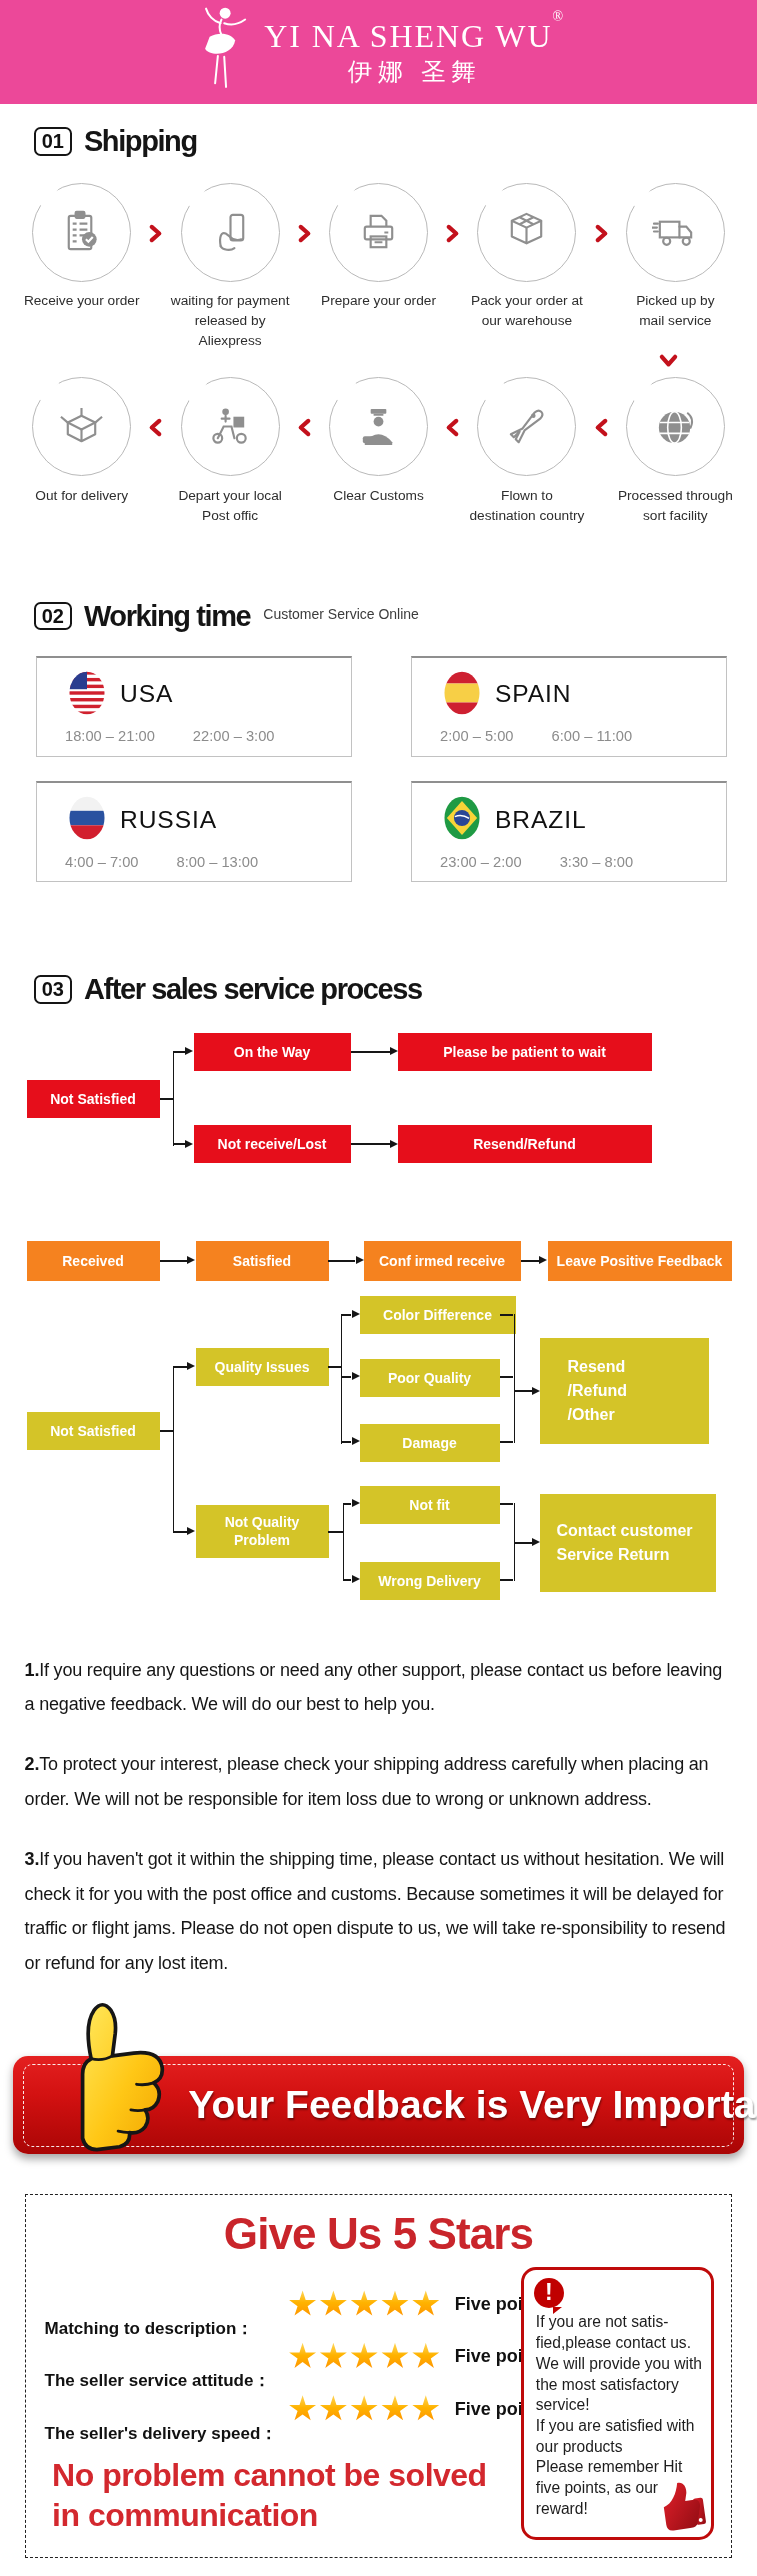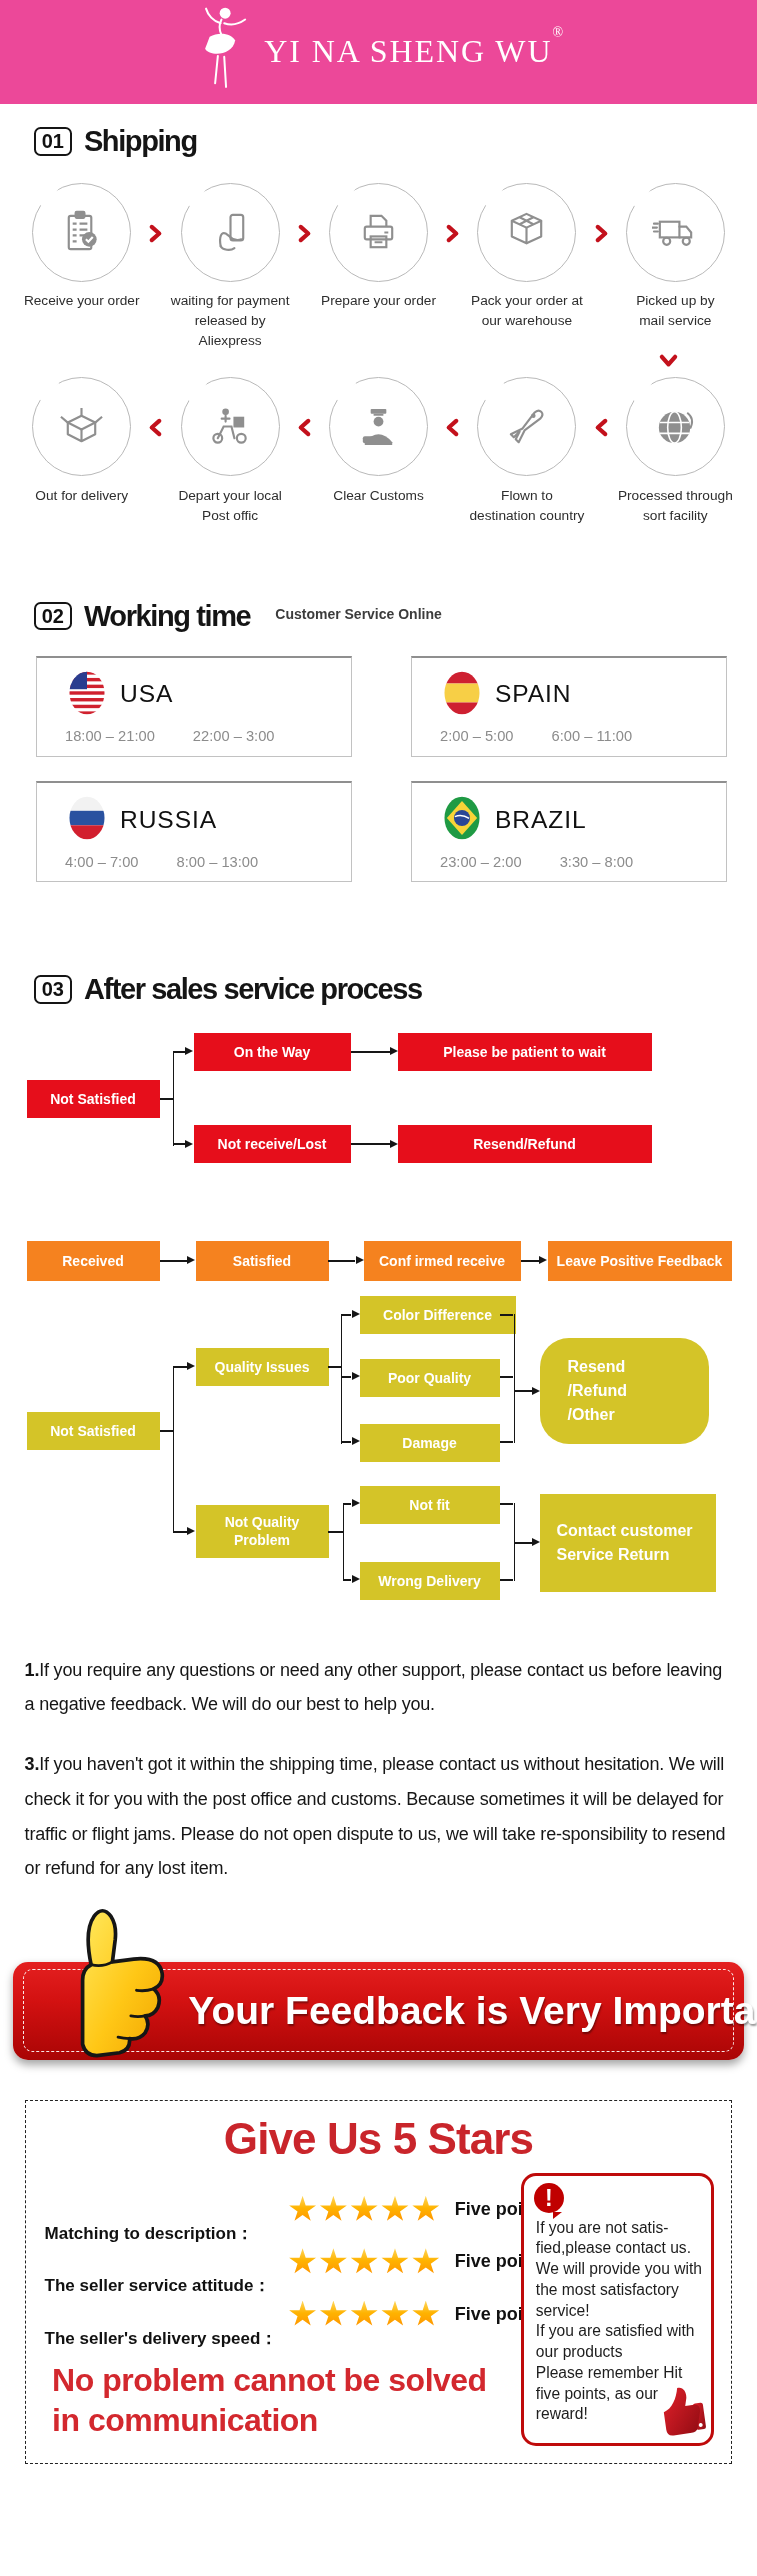--- a/index.html
+++ b/index.html
@@ -12,21 +12,21 @@
   .hdr .texts{color:#fff;text-align:center;line-height:1.1;}
   .hdr .en{font-size:32px;font-family:"Liberation Serif",serif;letter-spacing:1.9px;white-space:nowrap;}
   .hdr .reg{font-size:14px;vertical-align:top;position:relative;top:-9.5px;}
   .hdr .cn{font-size:24.6px;letter-spacing:5.7px;margin-top:3.8px;}
 
   
   .sec-title{display:flex;align-items:center;margin-left:34px;}
   .badge{display:inline-flex;align-items:center;justify-content:center;border:2.4px solid #151515;
          border-radius:6.6px;padding:0.9px 5.7px;font-size:20px;font-weight:bold;margin-right:12.3px;color:#111;}
   .sec-title .t{font-size:29px;font-weight:bold;letter-spacing:-1.4px;color:#151515;}
-  .sec-title .sub{margin-left:25px;margin-bottom:4.7px;font-size:14px;font-weight:bold;color:#3c3c3c;letter-spacing:0;}
+  .sec-title .sub{margin-left:13px;margin-bottom:4.7px;font-size:14px;font-weight:normal;color:#3c3c3c;letter-spacing:0;}
 
   
   .ship-row{display:flex;justify-content:space-between;padding:0 15px;margin-top:24.6px;}
   .ship-col{width:142px;text-align:center;}
   .arc{width:97px;height:97px;border:1.4px solid #b9b9b9;border-radius:50%;margin:0 auto;
        position:relative;display:flex;align-items:center;justify-content:center;}
   .arc::before{content:"";position:absolute;width:32px;height:24.6px;background:#fff;top:-8.5px;left:-10.4px;transform:rotate(40deg);}
   .ship-label{margin-top:9.5px;font-size:13.7px;color:#2e2e2e;line-height:1.45;}
   .sep{align-self:flex-start;margin-top:40px;}
   .chev-down-row{text-align:right;padding-right:78px;margin-top:1.9px;height:21px;}
@@ -98,20 +98,21 @@
         <path d="M30 16 C27 22 27 27 30 33"></path>
         <path d="M29 20 C21 18 15 11 13 4"></path>
         <path d="M33 20 C41 23 49 21 56 16"></path>
         <path d="M17 35 C27 29 41 31 45 39 C42 56 17 57 12 48 Z" fill="#fff" stroke="none"></path>
         <path d="M26 56 L23 86 M33 57 L35 90"></path>
       </g>
     </svg>
   </span>
   <div class="texts">
     <div class="en"><span>YI NA SHENG WU</span><span class="reg">®</span></div>
+    <div class="cn">伊娜 圣舞</div>
   </div>
 </div>
 
 <div class="sec-title" style="margin-top:21px;">
   <span class="badge">01</span>
   <span class="t">Shipping</span>
 </div>
 
 <div class="ship-row">
   <div class="ship-col">
@@ -426,21 +427,21 @@
     <div class="ar" style="left:329px;top:15px;"></div>
   <div class="hl" style="left:494px;top:19px;width:18px;"></div>
     <div class="ar" style="left:512px;top:15px;"></div>
 </div>
 
 <div class="flow" style="height:322px;margin-top:7.6px;">
   <div class="fb ybox" style="left:333px;top:5.7px;width:156px;">Color Difference</div>
   <div class="fb ybox" style="left:169px;top:57px;width:133px;">Quality Issues</div>
   <div class="fb ybox" style="left:333px;top:68px;width:140px;">Poor Quality</div>
   <div class="fb ybox" style="left:333px;top:133px;width:140px;">Damage</div>
-  <div class="fb ybox big pre" style="left:513px;top:47px;width:169px;height:106px;padding-left:28px;border-radius:29px;">Resend
+  <div class="fb ybox big pre" style="left:513px;top:47px;width:169px;height:106px;padding-left:28px;">Resend
 /Refund
 /Other</div>
   <div class="fb ybox" style="left:0;top:121px;width:133px;">Not Satisfied</div>
   <div class="fb ybox" style="left:333px;top:195px;width:140px;">Not fit</div>
   <div class="fb ybox pre" style="left:169px;top:214px;width:133px;height:53px;line-height:1.3;">Not Quality
 Problem</div>
   <div class="fb ybox" style="left:333px;top:271px;width:140px;">Wrong Delivery</div>
   <div class="fb ybox big pre" style="left:513px;top:203px;width:176px;height:98px;padding-left:17px;">Contact customer
 Service Return</div>
 
@@ -476,20 +477,21 @@
 
   <div class="hl" style="left:473px;top:212px;width:13.3px;"></div>
   <div class="hl" style="left:473px;top:288px;width:13.3px;"></div>
   <div class="vl" style="left:487px;top:212px;height:78px;"></div>
   <div class="hl" style="left:487px;top:251px;width:18px;"></div>
     <div class="ar" style="left:505px;top:247px;"></div>
 </div>
 
 <div class="notes">
   <p><b>1.</b><span>If you require any questions or need any other support, please contact us before leaving a negative feedback. We will do our best to help you.</span></p>
+  <p><b>2.</b><span>To protect your interest, please check your shipping address carefully when placing an order. We will not be responsible for item loss due to wrong or unknown address.</span></p>
   <p><b>3.</b><span>If you haven't got it within the shipping time, please contact us without hesitation. We will check it for you with the post office and customs. Because sometimes it will be delayed for traffic or flight jams. Please do not open dispute to us, we will take re-sponsibility to resend or refund for any lost item.</span></p>
 </div>
 
 <div class="banner-wrap">
   <div class="banner"></div>
   <span class="banner-thumb">
     <svg width="142" height="180" viewBox="0 0 100 125">
       <defs>
           <linearGradient id="gy" x1="0" y1="0" x2="1" y2="1">
         <stop offset="0" stop-color="#ffe95e"></stop>

